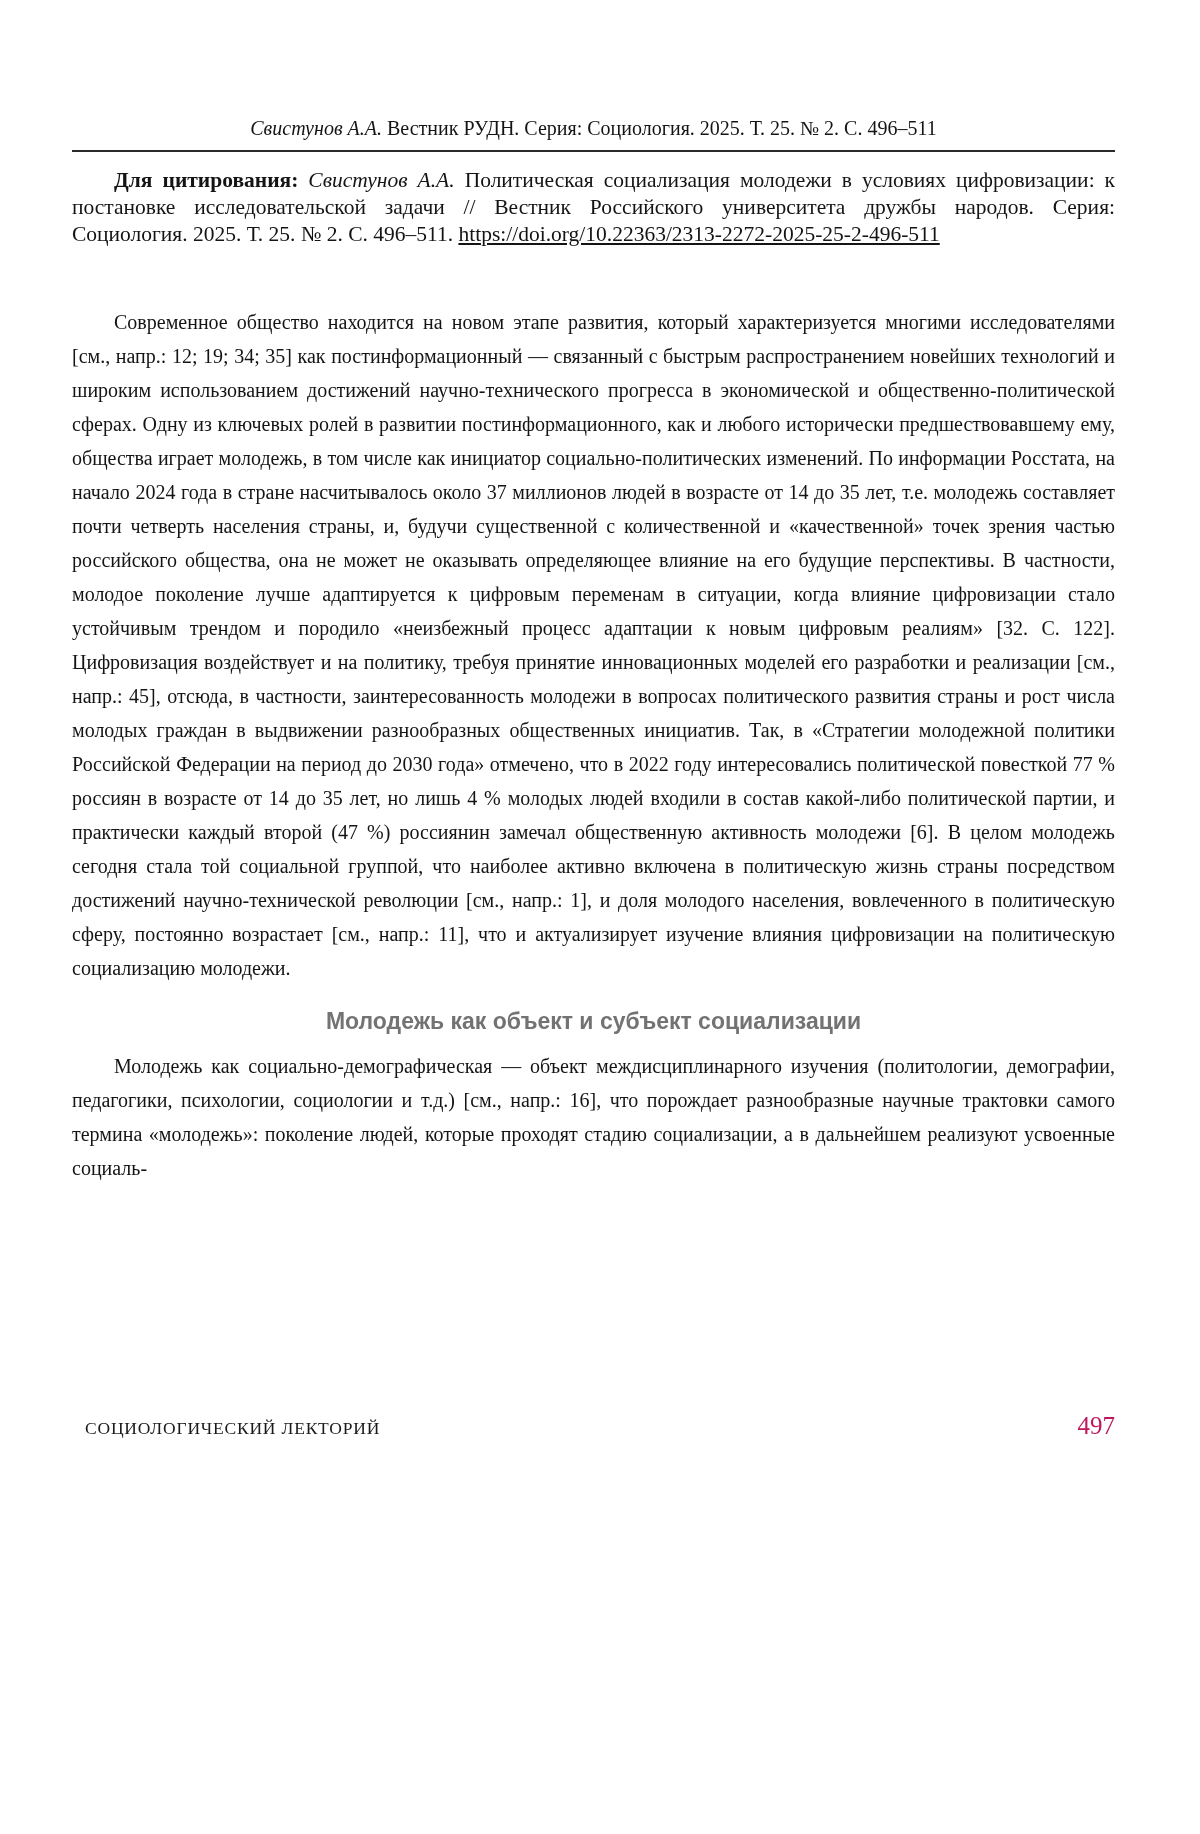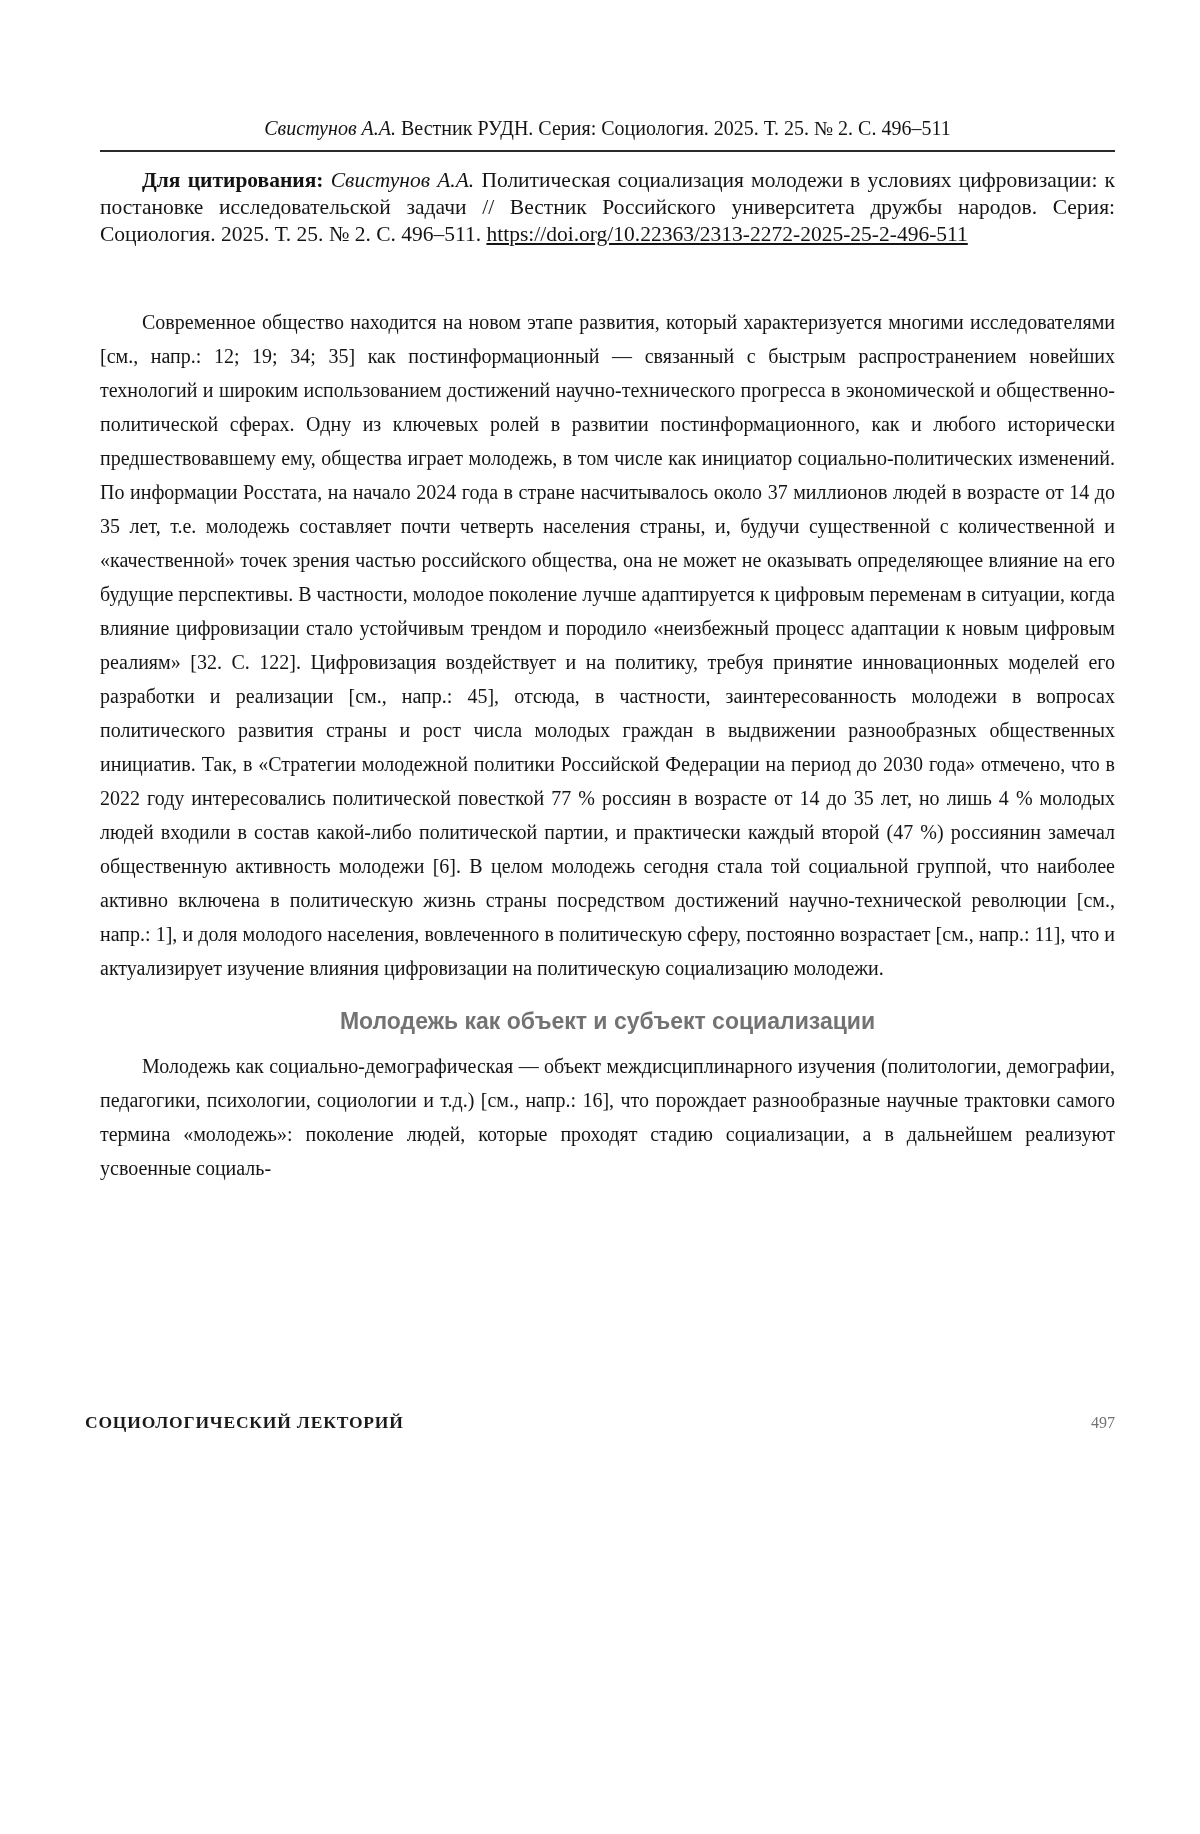--- a/index.html
+++ b/index.html
@@ -8,21 +8,21 @@
     position: relative;
     width: 1200px;
     height: 1834px;
     background: #ffffff;
     font-family: "Liberation Serif", serif;
     color: #141414;
     overflow: hidden;
   }
   .content {
     position: absolute;
-    left: 100px;
+    left: 72px;
     right: 85px;
     top: 0;
   }
   .running-head {
     margin-top: 116px;
     text-align: center;
     font-size: 20px;
     line-height: 24px;
     padding-bottom: 10px;
     border-bottom: 2px solid #2a2a2a;
@@ -65,25 +65,24 @@
     right: 85px;
     top: 1412px;
     display: flex;
     justify-content: space-between;
     align-items: baseline;
   }
   .footer-section {
     font-size: 17.5px;
     letter-spacing: 0.8px;
     color: #1a1a1a;
-    font-weight: bold;
   }
   .footer-page {
-    font-size: 16px;
-    color: #737373;
+    font-size: 25px;
+    color: #be185d;
   }
 </style>
 </head>
 <body>
 
 <div class="page">
   <div class="content">
 
     <div class="running-head">
       <span class="italic">Свистунов А.А.</span>

